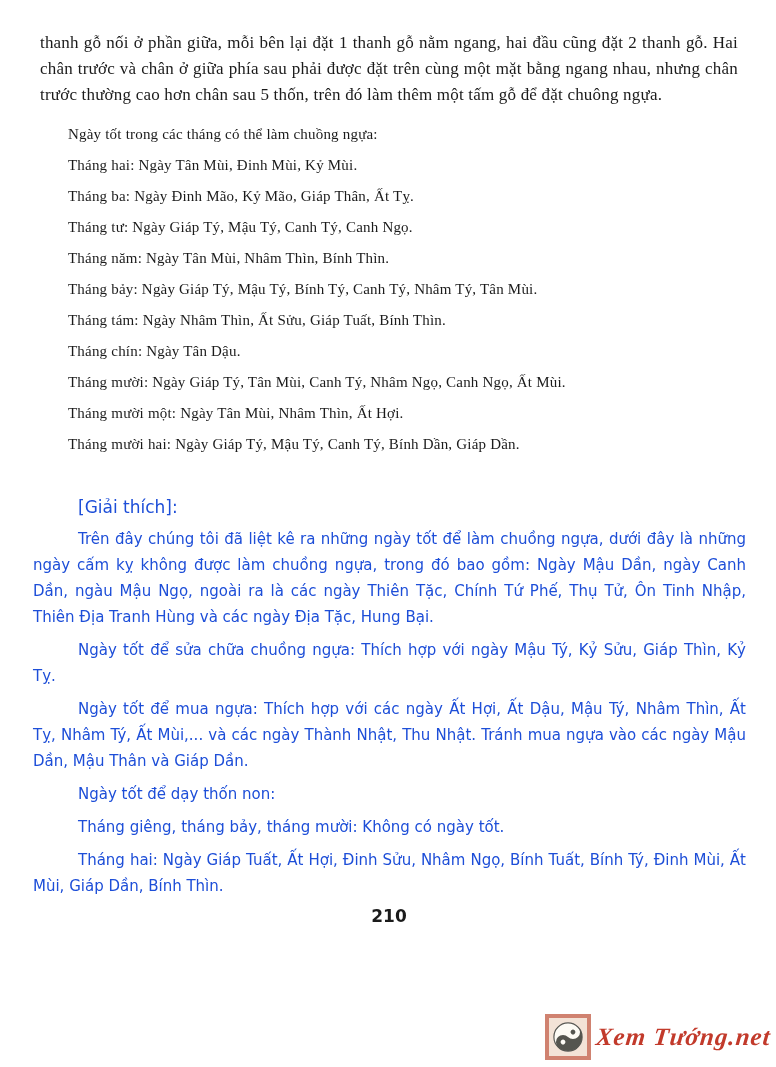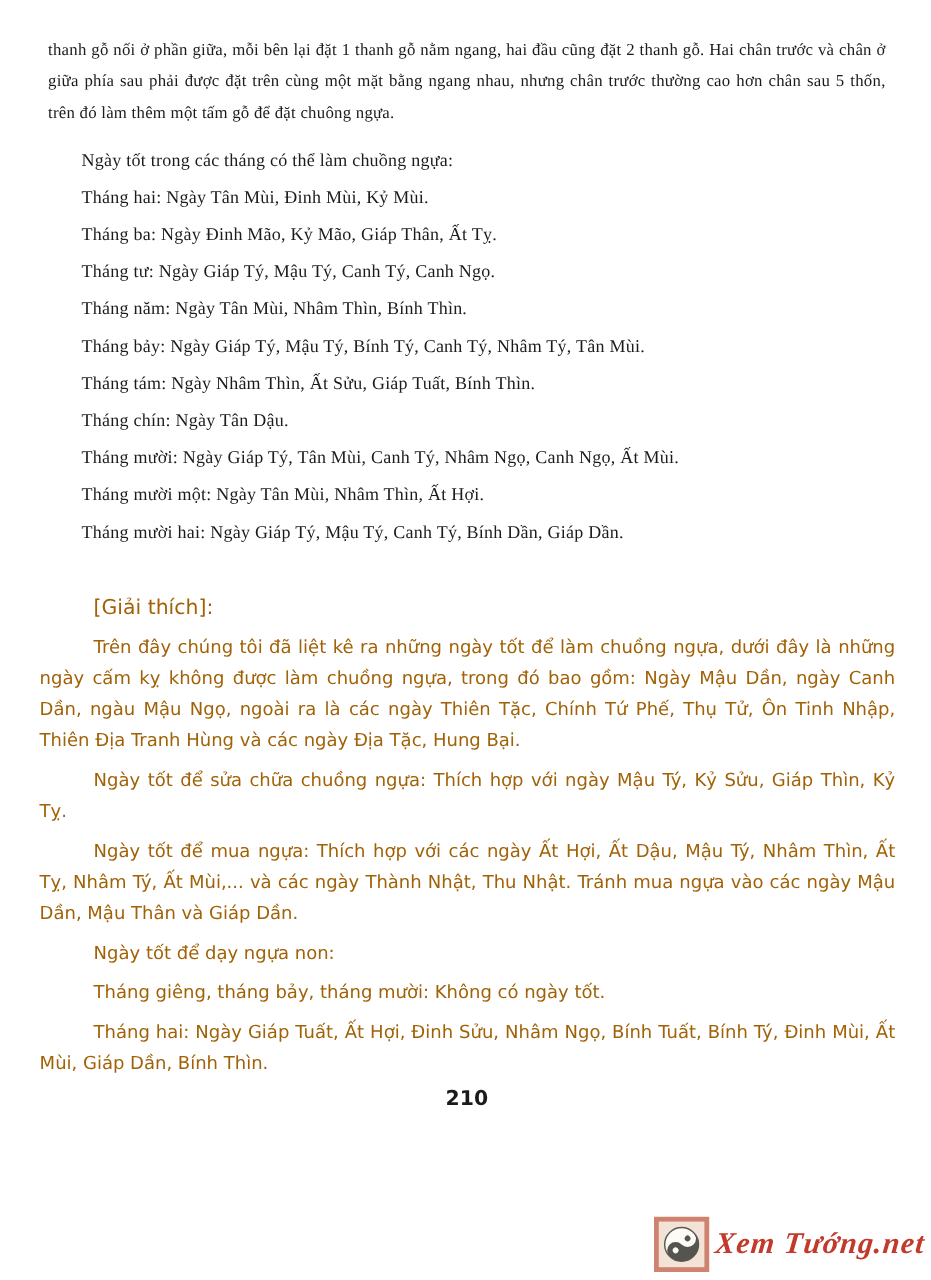--- a/index.html
+++ b/index.html
@@ -9,21 +9,21 @@
     color: var(--text, #1b1b1b);
     font-family: "Liberation Serif", serif;
     position: relative;
     overflow: hidden;
   }
   .page { padding: 30px 38px 0 40px; }
 
   
   .intro {
     margin: 0;
-    font-size: 14px;
+    font-size: 17px;
     line-height: 26px;
     text-align: justify;
     letter-spacing: 0.2px;
     font-weight: 500;
   }
 
   
   .month-list { margin: 16px 0 0 28px; }
   .list-heading, .month-line {
     margin: 0 0 10px 0;
@@ -31,21 +31,21 @@
     line-height: 21px;
     letter-spacing: 0.2px;
   }
 
   
   .explain {
     margin: 40px -8px 4px -7px;
     font-family: "DejaVu Sans", sans-serif;
     font-size: 15px;
     line-height: 26px;
-    color: #a16207;
+    color: #1d4ed8;
   }
   .explain-label {
     margin: 0 0 7px 9px;
     font-size: 17px;
     line-height: 24px;
   }
   .explain p {
     margin: 0 0 7px 0;
     text-align: justify;
     text-indent: 45px;
@@ -105,21 +105,21 @@
     <p class="month-line">Tháng mười: Ngày Giáp Tý, Tân Mùi, Canh Tý, Nhâm Ngọ, Canh Ngọ, Ất Mùi.</p>
     <p class="month-line">Tháng mười một: Ngày Tân Mùi, Nhâm Thìn, Ất Hợi.</p>
     <p class="month-line">Tháng mười hai: Ngày Giáp Tý, Mậu Tý, Canh Tý, Bính Dần, Giáp Dần.</p>
   </div>
 
   <div class="explain">
     <p class="explain-label">[Giải thích]:</p>
     <p>Trên đây chúng tôi đã liệt kê ra những ngày tốt để làm chuồng ngựa, dưới đây là những ngày cấm kỵ không được làm chuồng ngựa, trong đó bao gồm: Ngày Mậu Dần, ngày Canh Dần, ngàu Mậu Ngọ, ngoài ra là các ngày Thiên Tặc, Chính Tứ Phế, Thụ Tử, Ôn Tinh Nhập, Thiên Địa Tranh Hùng và các ngày Địa Tặc, Hung Bại.</p>
     <p>Ngày tốt để sửa chữa chuồng ngựa: Thích hợp với ngày Mậu Tý, Kỷ Sửu, Giáp Thìn, Kỷ Tỵ.</p>
     <p>Ngày tốt để mua ngựa: Thích hợp với các ngày Ất Hợi, Ất Dậu, Mậu Tý, Nhâm Thìn, Ất Tỵ, Nhâm Tý, Ất Mùi,... và các ngày Thành Nhật, Thu Nhật. Tránh mua ngựa vào các ngày Mậu Dần, Mậu Thân và Giáp Dần.</p>
-    <p>Ngày tốt để dạy ngựa non:</p>
+    <p>Ngày tốt để dạy thốn non:</p>
     <p>Tháng giêng, tháng bảy, tháng mười: Không có ngày tốt.</p>
     <p>Tháng hai: Ngày Giáp Tuất, Ất Hợi, Đinh Sửu, Nhâm Ngọ, Bính Tuất, Bính Tý, Đinh Mùi, Ất Mùi, Giáp Dần, Bính Thìn.</p>
   </div>
 
   <div class="page-number">210</div>
 
 </div>
 
 <div class="watermark">
   <div class="watermark-box">

